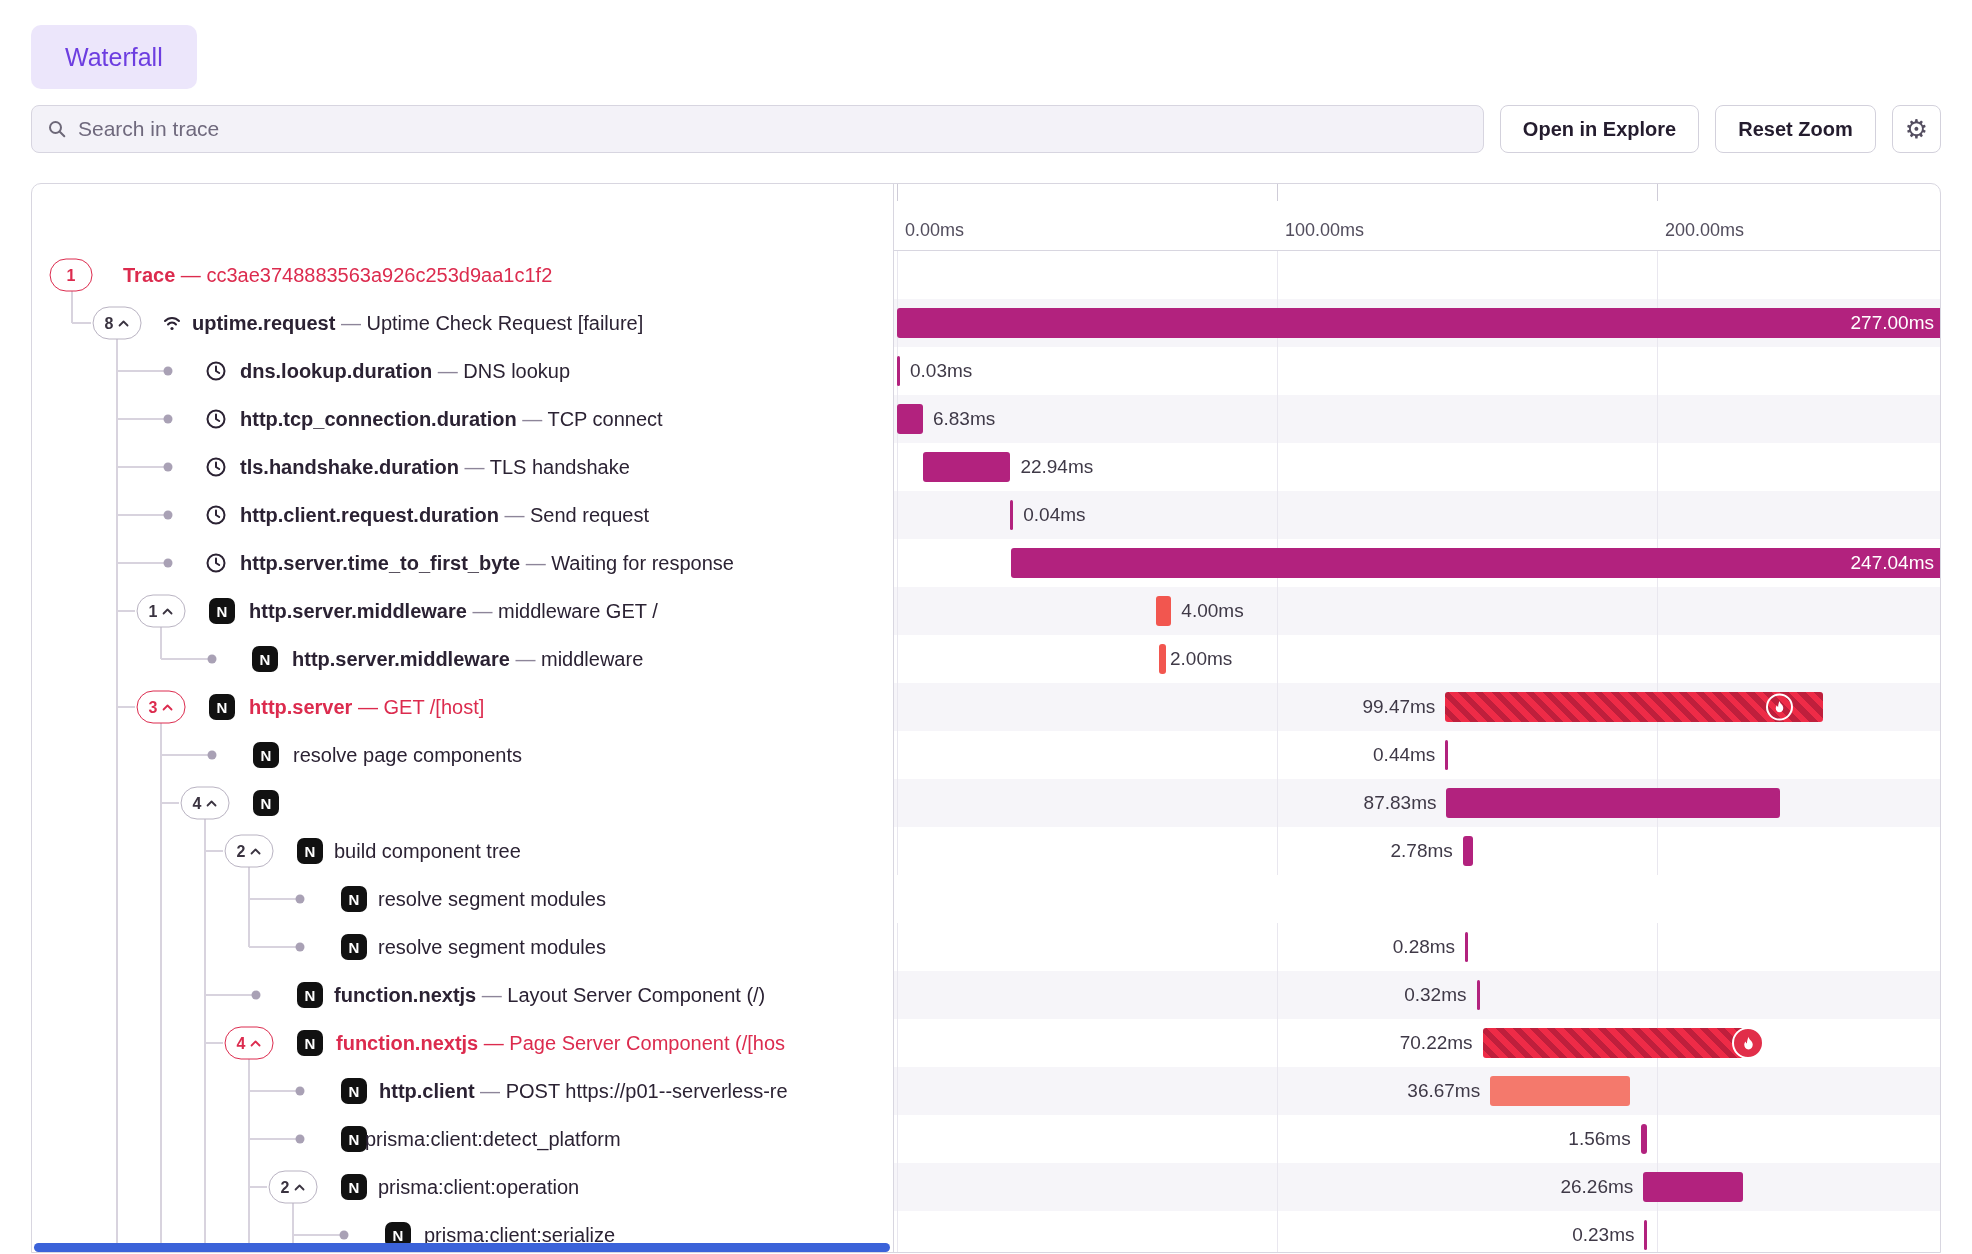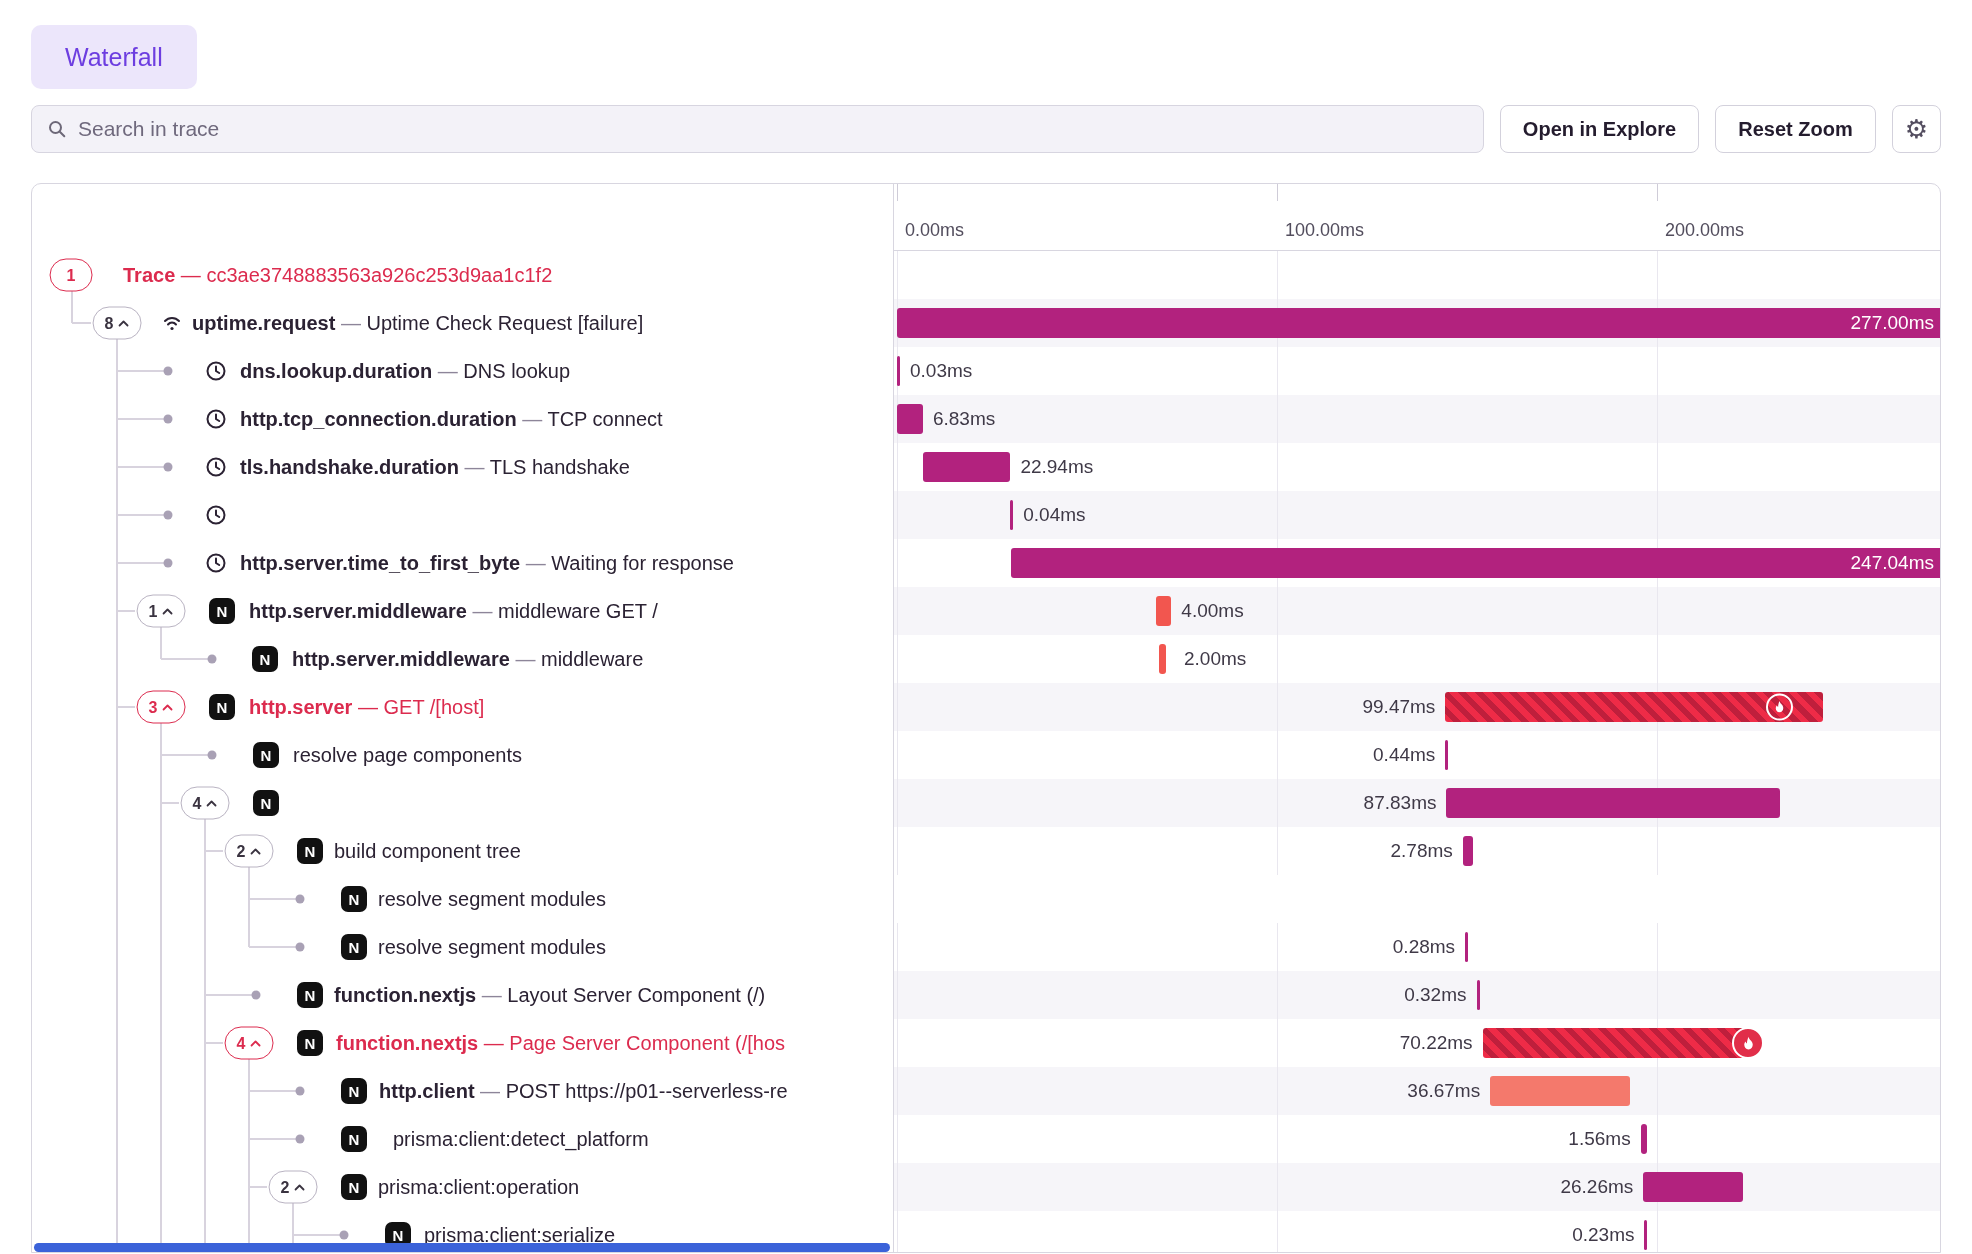--- a/index.html
+++ b/index.html
@@ -227,20 +227,21 @@
           <div class="cell-l">
             <i class="vg" style="left: 84px;"></i>
             <i class="elbow" style="left: 85px; width: 47px;"></i>
             <span class="dot" style="left: 136px;"></span>
             <span class="icon-svg" style="left: 172px;">
               <svg viewBox="0 0 24 24" width="24" height="24" fill="none" stroke="#2b2233" stroke-width="2" stroke-linecap="round">
                 <circle cx="12" cy="12" r="8.5"></circle>
                 <path d="M12 7.5V12l3.2 2"></path>
               </svg>
             </span>
+            <span class="rowtext" style="left: 208px;"><b>http.client.request.duration</b><span class="sep"> — </span><span class="desc">Send request</span></span>
           </div>
           <div class="cell-r">
             <div class="bar" style="background: rgb(178, 34, 126); left: 117.24px; width: 3px;"></div>
             <span class="bar-label" style="left: 130.24px;">0.04ms</span>
           </div>
         </div>
         <div class="row">
           <div class="cell-l">
             <i class="vg" style="left: 84px;"></i>
             <i class="elbow" style="left: 85px; width: 47px;"></i>
@@ -284,21 +285,21 @@
           <div class="cell-l">
             <i class="vg" style="left: 84px;"></i>
             <i class="vg vg-t" style="left: 128px;"></i>
             <i class="elbow" style="left: 129px; width: 47px;"></i>
             <span class="dot" style="left: 180px;"></span>
             <span class="njs" style="left: 220px;">N</span>
             <span class="rowtext" style="left: 260px;"><b>http.server.middleware</b><span class="sep"> — </span><span class="desc">middleware</span></span>
           </div>
           <div class="cell-r">
             <div class="bar" style="background: rgb(242, 86, 79); left: 265.82px; width: 7.6px;"></div>
-            <span class="bar-label" style="left: 291px;">2.00ms</span>
+            <span class="bar-label" style="left: 277px;">2.00ms</span>
           </div>
         </div>
         <div class="row odd">
           <div class="cell-l">
             <i class="vg" style="left: 84px;"></i>
             <i class="vg vg-b" style="left: 128px;"></i>
             <i class="elbow" style="left: 85px; width: 18px;"></i>
             <span class="pill err" style="left: 129px;">
               <span>3</span>
               <span>
@@ -469,21 +470,21 @@
         </div>
         <div class="row">
           <div class="cell-l">
             <i class="vg" style="left: 84px;"></i>
             <i class="vg" style="left: 128px;"></i>
             <i class="vg" style="left: 172px;"></i>
             <i class="vg" style="left: 216px;"></i>
             <i class="elbow" style="left: 217px; width: 47px;"></i>
             <span class="dot" style="left: 268px;"></span>
             <span class="njs" style="left: 309px;">N</span>
-            <span class="rowtext" style="left: 361px;">prisma:client:detect_platform</span>
+            <span class="rowtext" style="left: 333px;">prisma:client:detect_platform</span>
           </div>
           <div class="cell-r">
             <div class="bar" style="background: rgb(178, 34, 126); left: 747.66px; width: 5.928px;"></div>
             <span class="bar-label" style="right: 317.34px;">1.56ms</span>
           </div>
         </div>
         <div class="row odd">
           <div class="cell-l">
             <i class="vg" style="left: 84px;"></i>
             <i class="vg" style="left: 128px;"></i>

